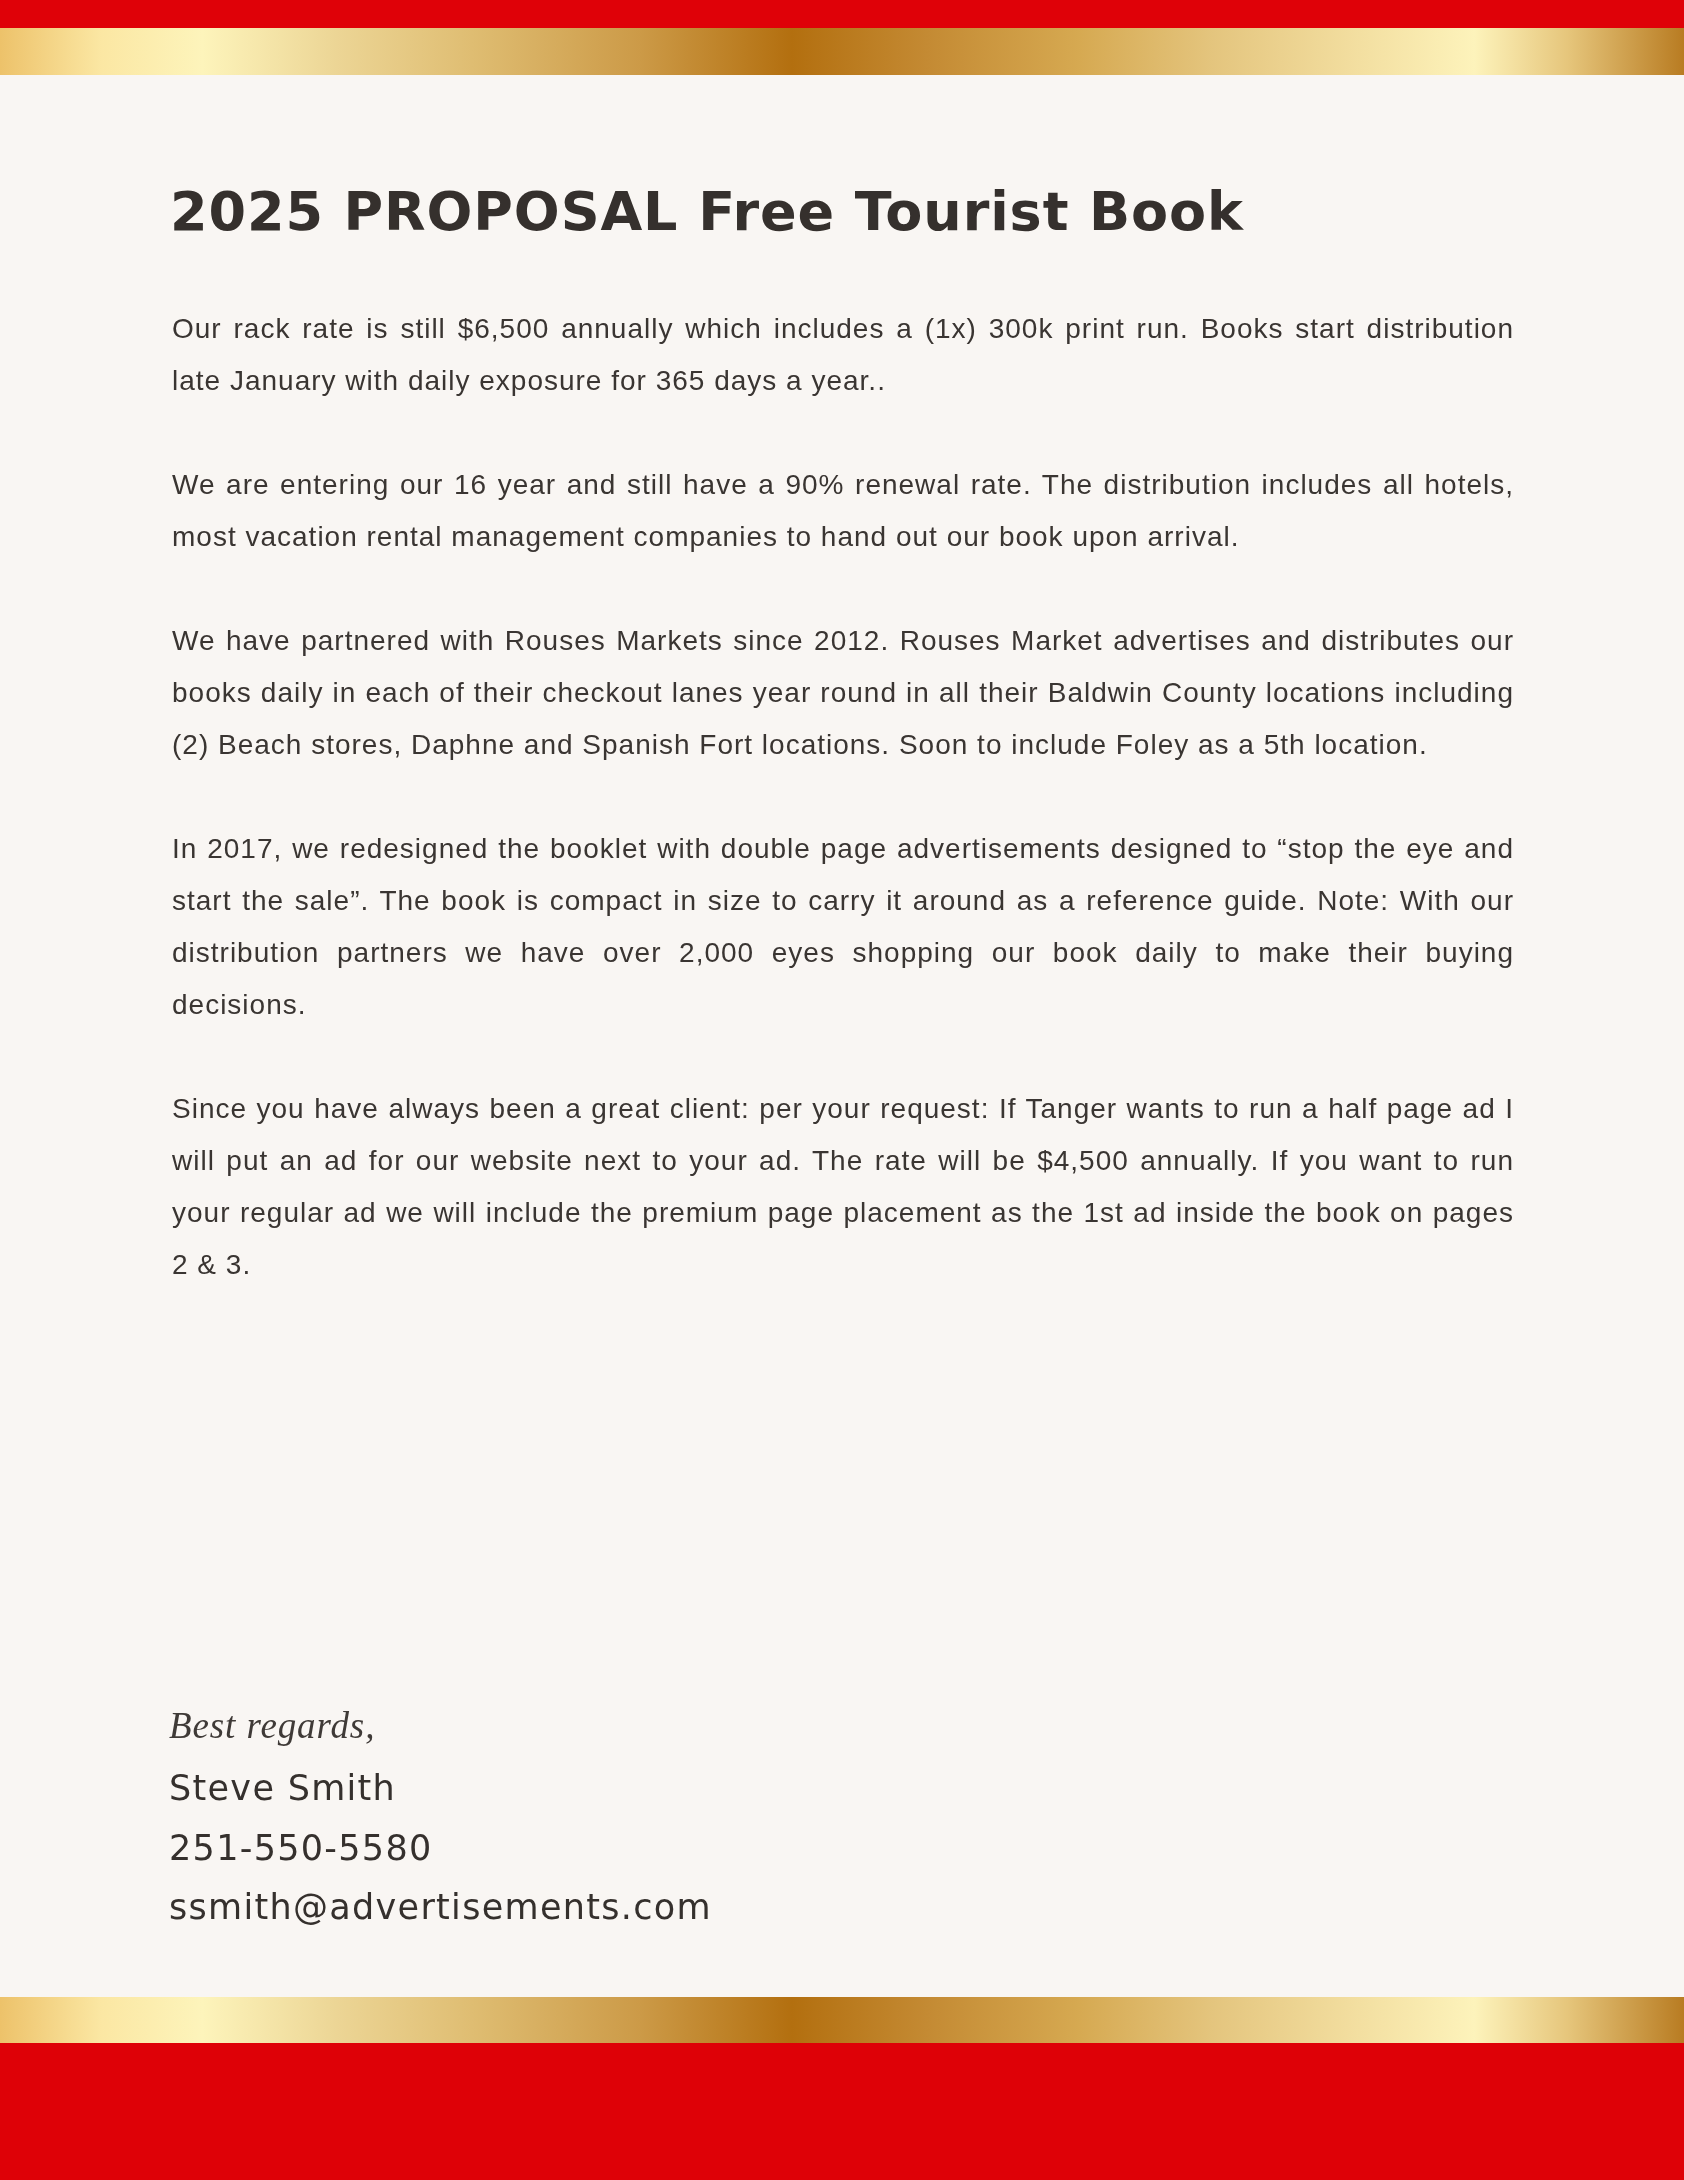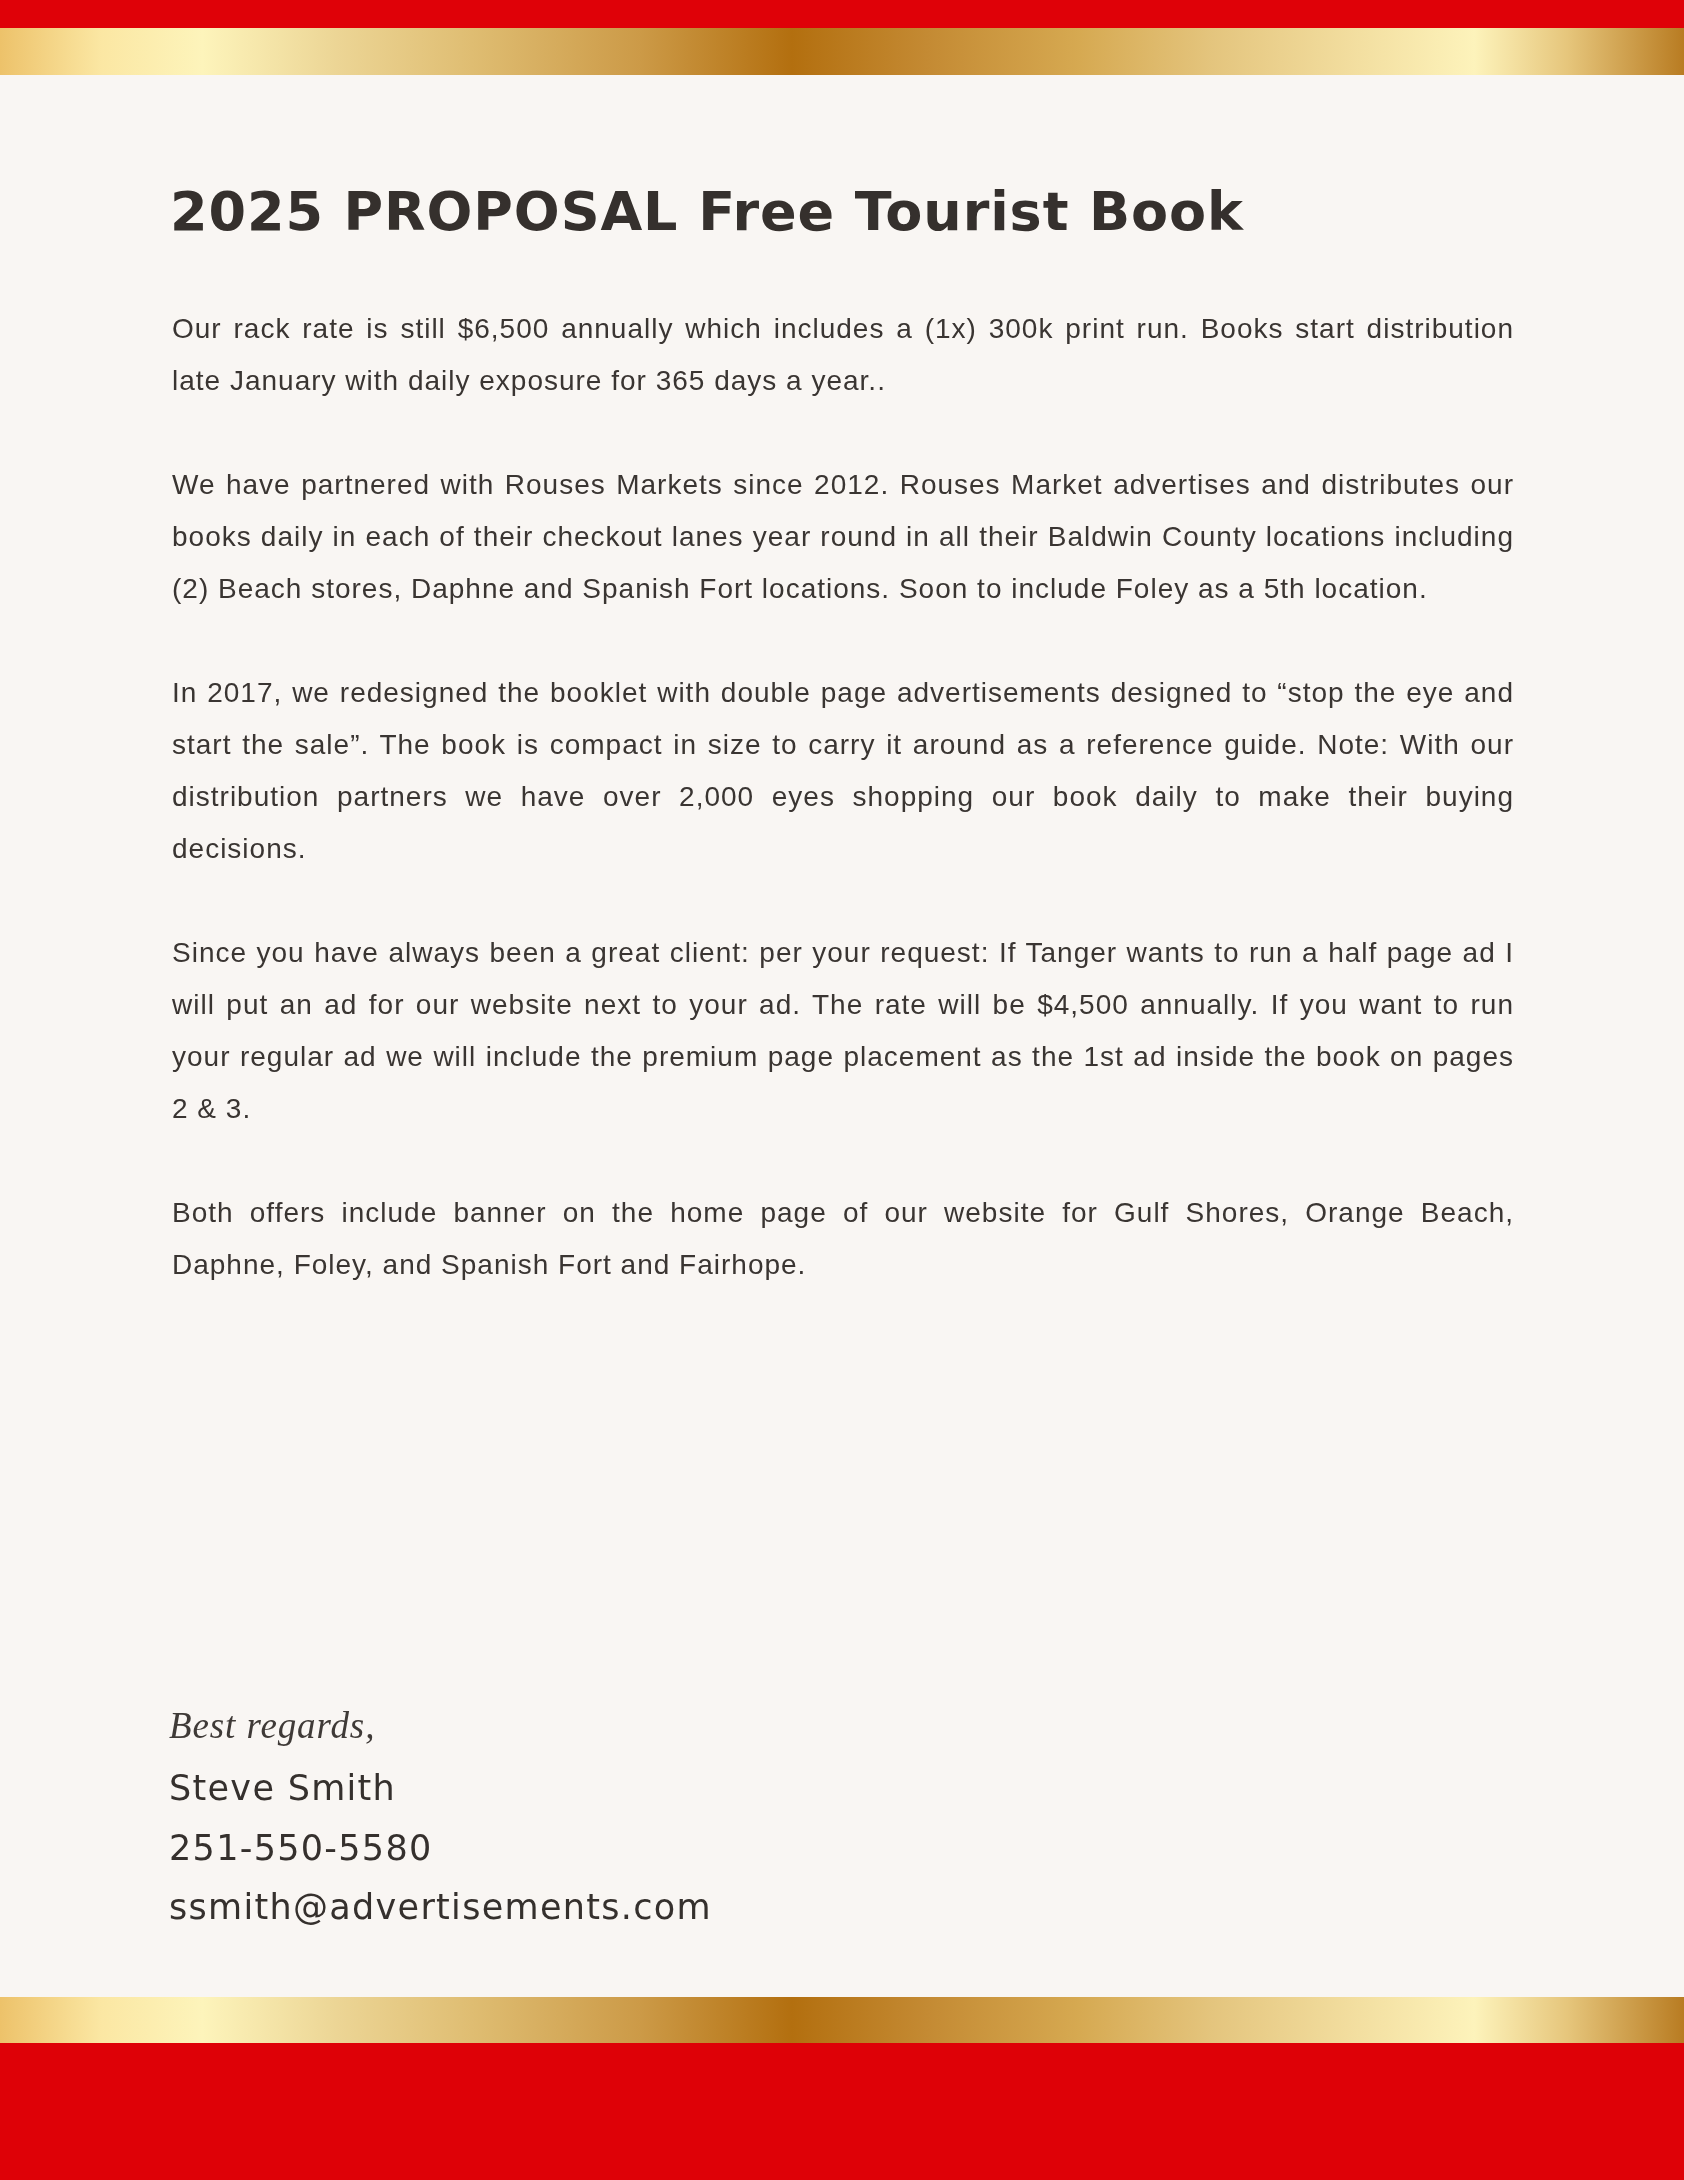--- a/index.html
+++ b/index.html
@@ -88,24 +88,24 @@
 </head>
 <body>
 
 <div class="band-red-top"></div>
 <div class="band-gold top"></div>
 
 <h1 class="title">2025 PROPOSAL Free Tourist Book</h1>
 
 <div class="body-text">
   <p>Our rack rate is still $6,500 annually which includes a (1x) 300k print run. Books start distribution late January with daily exposure for 365 days a year..</p>
+  <p>We are entering our 16 year and still have a 90% renewal rate. The distribution includes all hotels, most vacation rental management companies to hand out our book upon arrival.</p>
   <p>We have partnered with Rouses Markets since 2012. Rouses Market advertises and distributes our books daily in each of their checkout lanes year round in all their Baldwin County locations including (2) Beach stores, Daphne and Spanish Fort locations. Soon to include Foley as a 5th location.</p>
   <p>In 2017, we redesigned the booklet with double page advertisements designed to “stop the eye and start the sale”. The book is compact in size to carry it around as a reference guide. Note: With our distribution partners we have over 2,000 eyes shopping our book daily to make their buying decisions.</p>
   <p>Since you have always been a great client: per your request: If Tanger wants to run a half page ad I will put an ad for our website next to your ad. The rate will be $4,500 annually. If you want to run your regular ad we will include the premium page placement as the 1st ad inside the book on pages 2 &amp; 3.</p>
-  <p>Both offers include banner on the home page of our website for Gulf Shores, Orange Beach, Daphne, Foley, and Spanish Fort and Fairhope.</p>
 </div>
 
 <div class="closing">Best regards,</div>
 <div class="sig name">Steve Smith</div>
 <div class="sig phone">251-550-5580</div>
 <div class="sig email">ssmith@advertisements.com</div>
 
 <div class="band-gold bottom"></div>
 <div class="band-red-bottom"></div>
 

